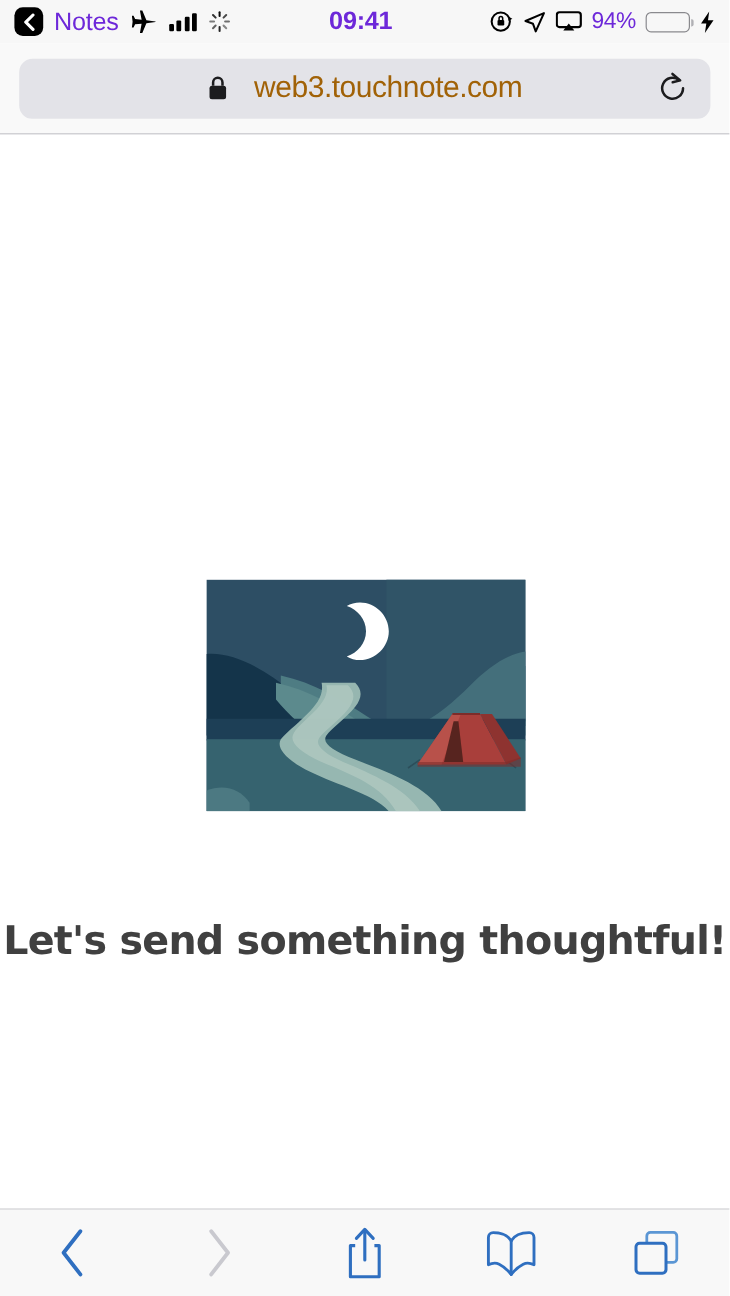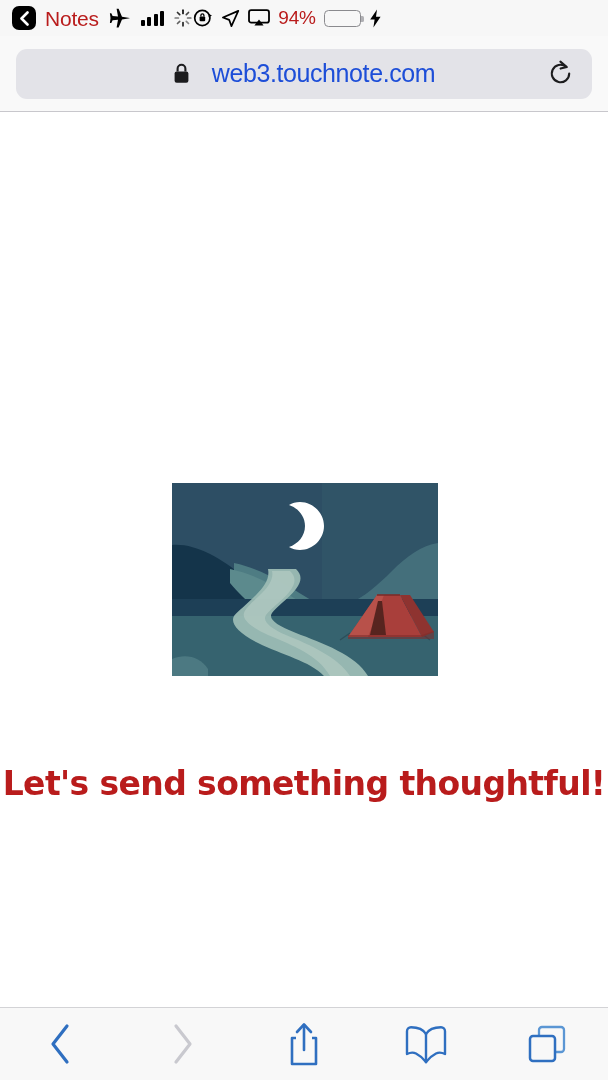--- a/index.html
+++ b/index.html
@@ -10,21 +10,21 @@
     overflow:hidden;
   }
   body { position:relative; }
 
   
   .statusbar {
     position:absolute; top:0; left:0; width:608px; height:36px;
     background:#f7f7f7;
     display:flex; align-items:center;
     padding:0 12px;
-    color:#b91c1c;
+    color:#6d28d9;
   }
   .sb-left { display:flex; align-items:center; gap:9px; flex:0 0 auto; }
   .sb-center { flex:1 1 auto; display:flex; justify-content:center; align-items:center; }
   .sb-right { display:flex; align-items:center; gap:8px; flex:0 0 auto; }
 
   .back-chip {
     width:24px; height:24px; border-radius:7px; background:#000;
     display:flex; align-items:center; justify-content:center;
   }
   .notes-label { font-size:21px; font-weight:400; letter-spacing:-0.2px; line-height:1; }
@@ -57,21 +57,21 @@
     padding:0 16px;
   }
   .url-field {
     flex:1 1 auto; height:50px; background:#e3e3e8;
     border-radius:11px;
     display:flex; align-items:center; justify-content:center;
     position:relative;
     gap:9px;
   }
   .url-text {
-    font-size:25px; color:#1d4ed8; letter-spacing:-0.4px;
+    font-size:25px; color:#a16207; letter-spacing:-0.4px;
     font-weight:400;
     margin-left:13px;
   }
   .reload-btn {
     position:absolute; right:18px; top:50%; transform:translateY(-50%);
     width:28px; height:28px; display:flex; align-items:center; justify-content:center;
   }
 
   
   .page {
@@ -83,21 +83,21 @@
     position:absolute; left:172px; top:370px;
     width:266px; height:193px;
   }
   .hero-img { display:block; width:266px; height:193px; }
 
   .headline {
     position:absolute; left:0; top:651px; width:608px;
     text-align:center;
     font-size:33px;
     font-weight:700;
-    color:#b91c1c;
+    color:#404040;
     letter-spacing:-0.6px;
     font-family:"DejaVu Sans", sans-serif;
   }
 
   
   .toolbar {
     position:absolute; bottom:0; left:0; width:608px; height:73px;
     background:#f8f8f8;
     border-top:1px solid #d3d3d6;
     display:flex; align-items:center;
@@ -135,20 +135,23 @@
         <line x1="17.8" y1="10" x2="14.6" y2="10" opacity="0.55"></line>
         <line x1="15.5" y1="15.5" x2="13.3" y2="13.3" opacity="0.45"></line>
         <line x1="10" y1="17.8" x2="10" y2="14.6" opacity="0.85"></line>
         <line x1="4.5" y1="15.5" x2="6.7" y2="13.3" opacity="0.6"></line>
         <line x1="2.2" y1="10" x2="5.4" y2="10" opacity="0.5"></line>
         <line x1="4.5" y1="4.5" x2="6.7" y2="6.7" opacity="0.8"></line>
       </g>
     </svg>
   </div>
 
+  <div class="sb-center">
+    <span class="sb-time">09:41</span>
+  </div>
 
   <div class="sb-right">
     <svg width="20" height="20" viewBox="0 0 20 20">
       <circle cx="9.3" cy="10" r="7.6" fill="none" stroke="#000" stroke-width="1.7"></circle>
       <rect x="6.6" y="8.6" width="5.6" height="4.6" rx="1" fill="#000"></rect>
       <path d="M7.9 8.6 V7.3 a1.5 1.5 0 0 1 3 0 V8.6" fill="none" stroke="#000" stroke-width="1.3"></path>
       <path d="M15.8 6.0 L19.0 7.6 L15.8 9.2 Z" fill="#000"></path>
     </svg>
     <svg width="19" height="19" viewBox="0 0 20 20">
       <path d="M18.2 2.0 L2.0 9.0 L8.6 11.4 L11.0 18.0 Z" fill="none" stroke="#000" stroke-width="1.8" stroke-linejoin="round"></path>

